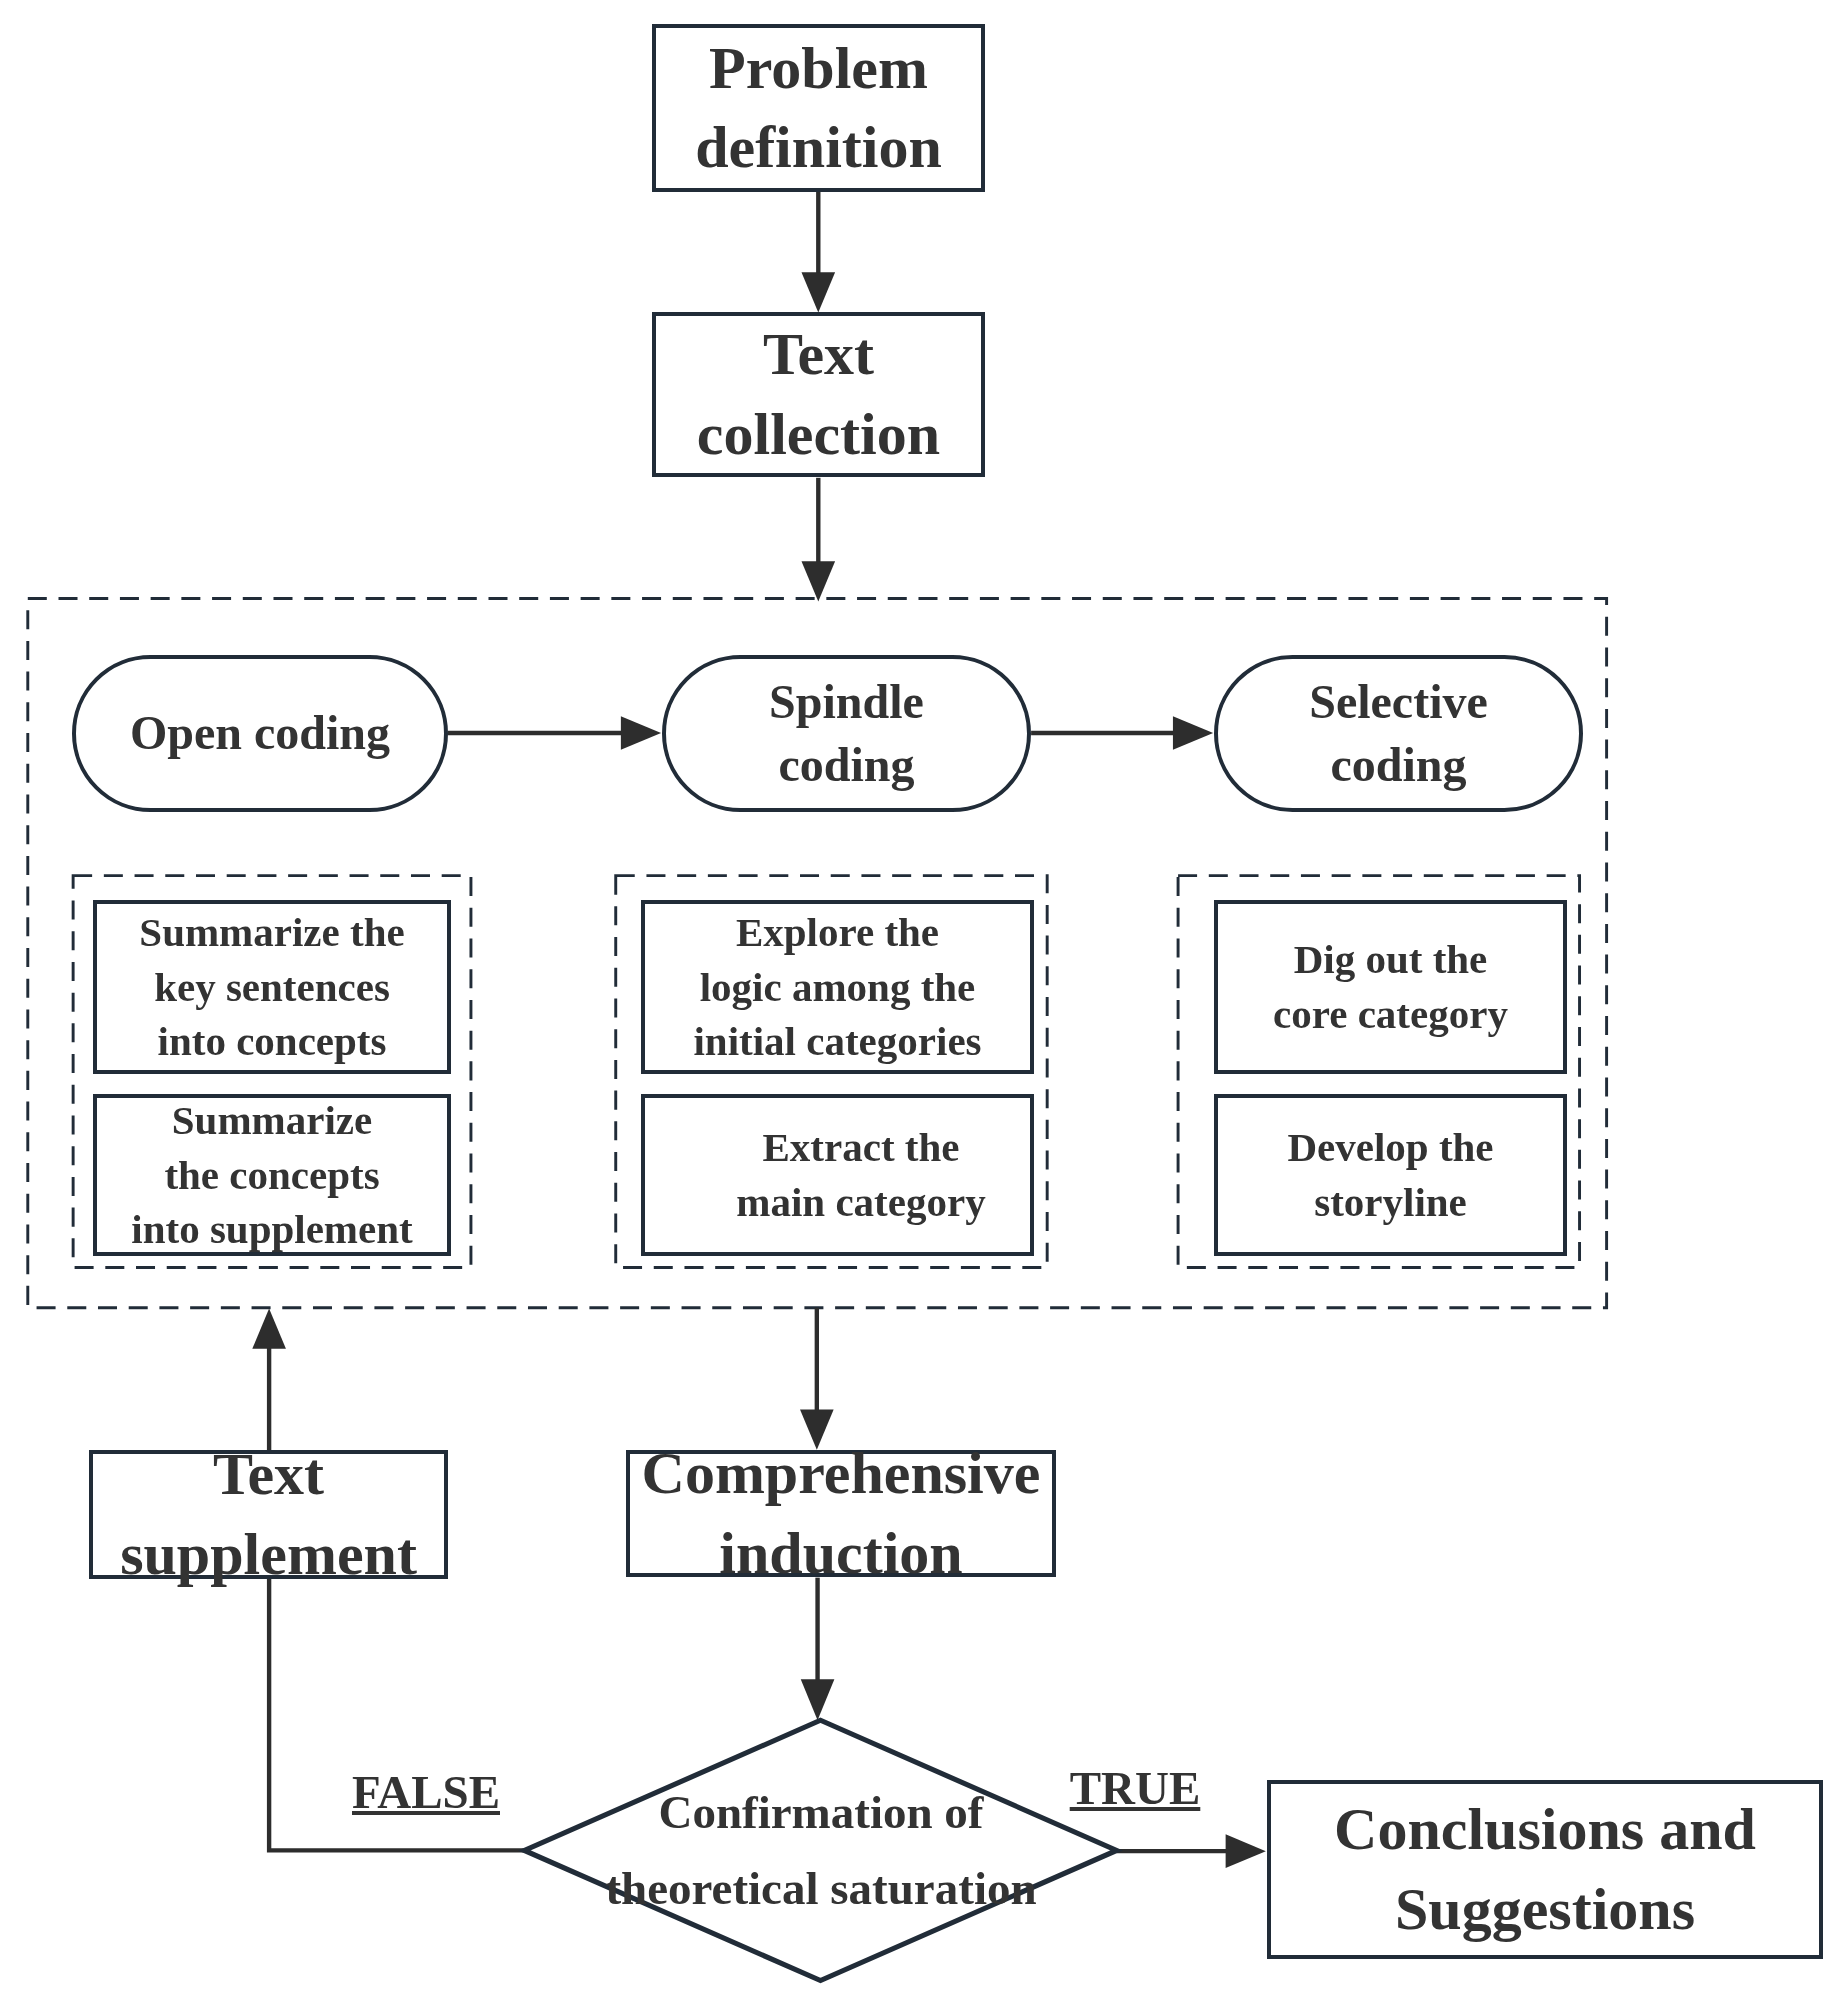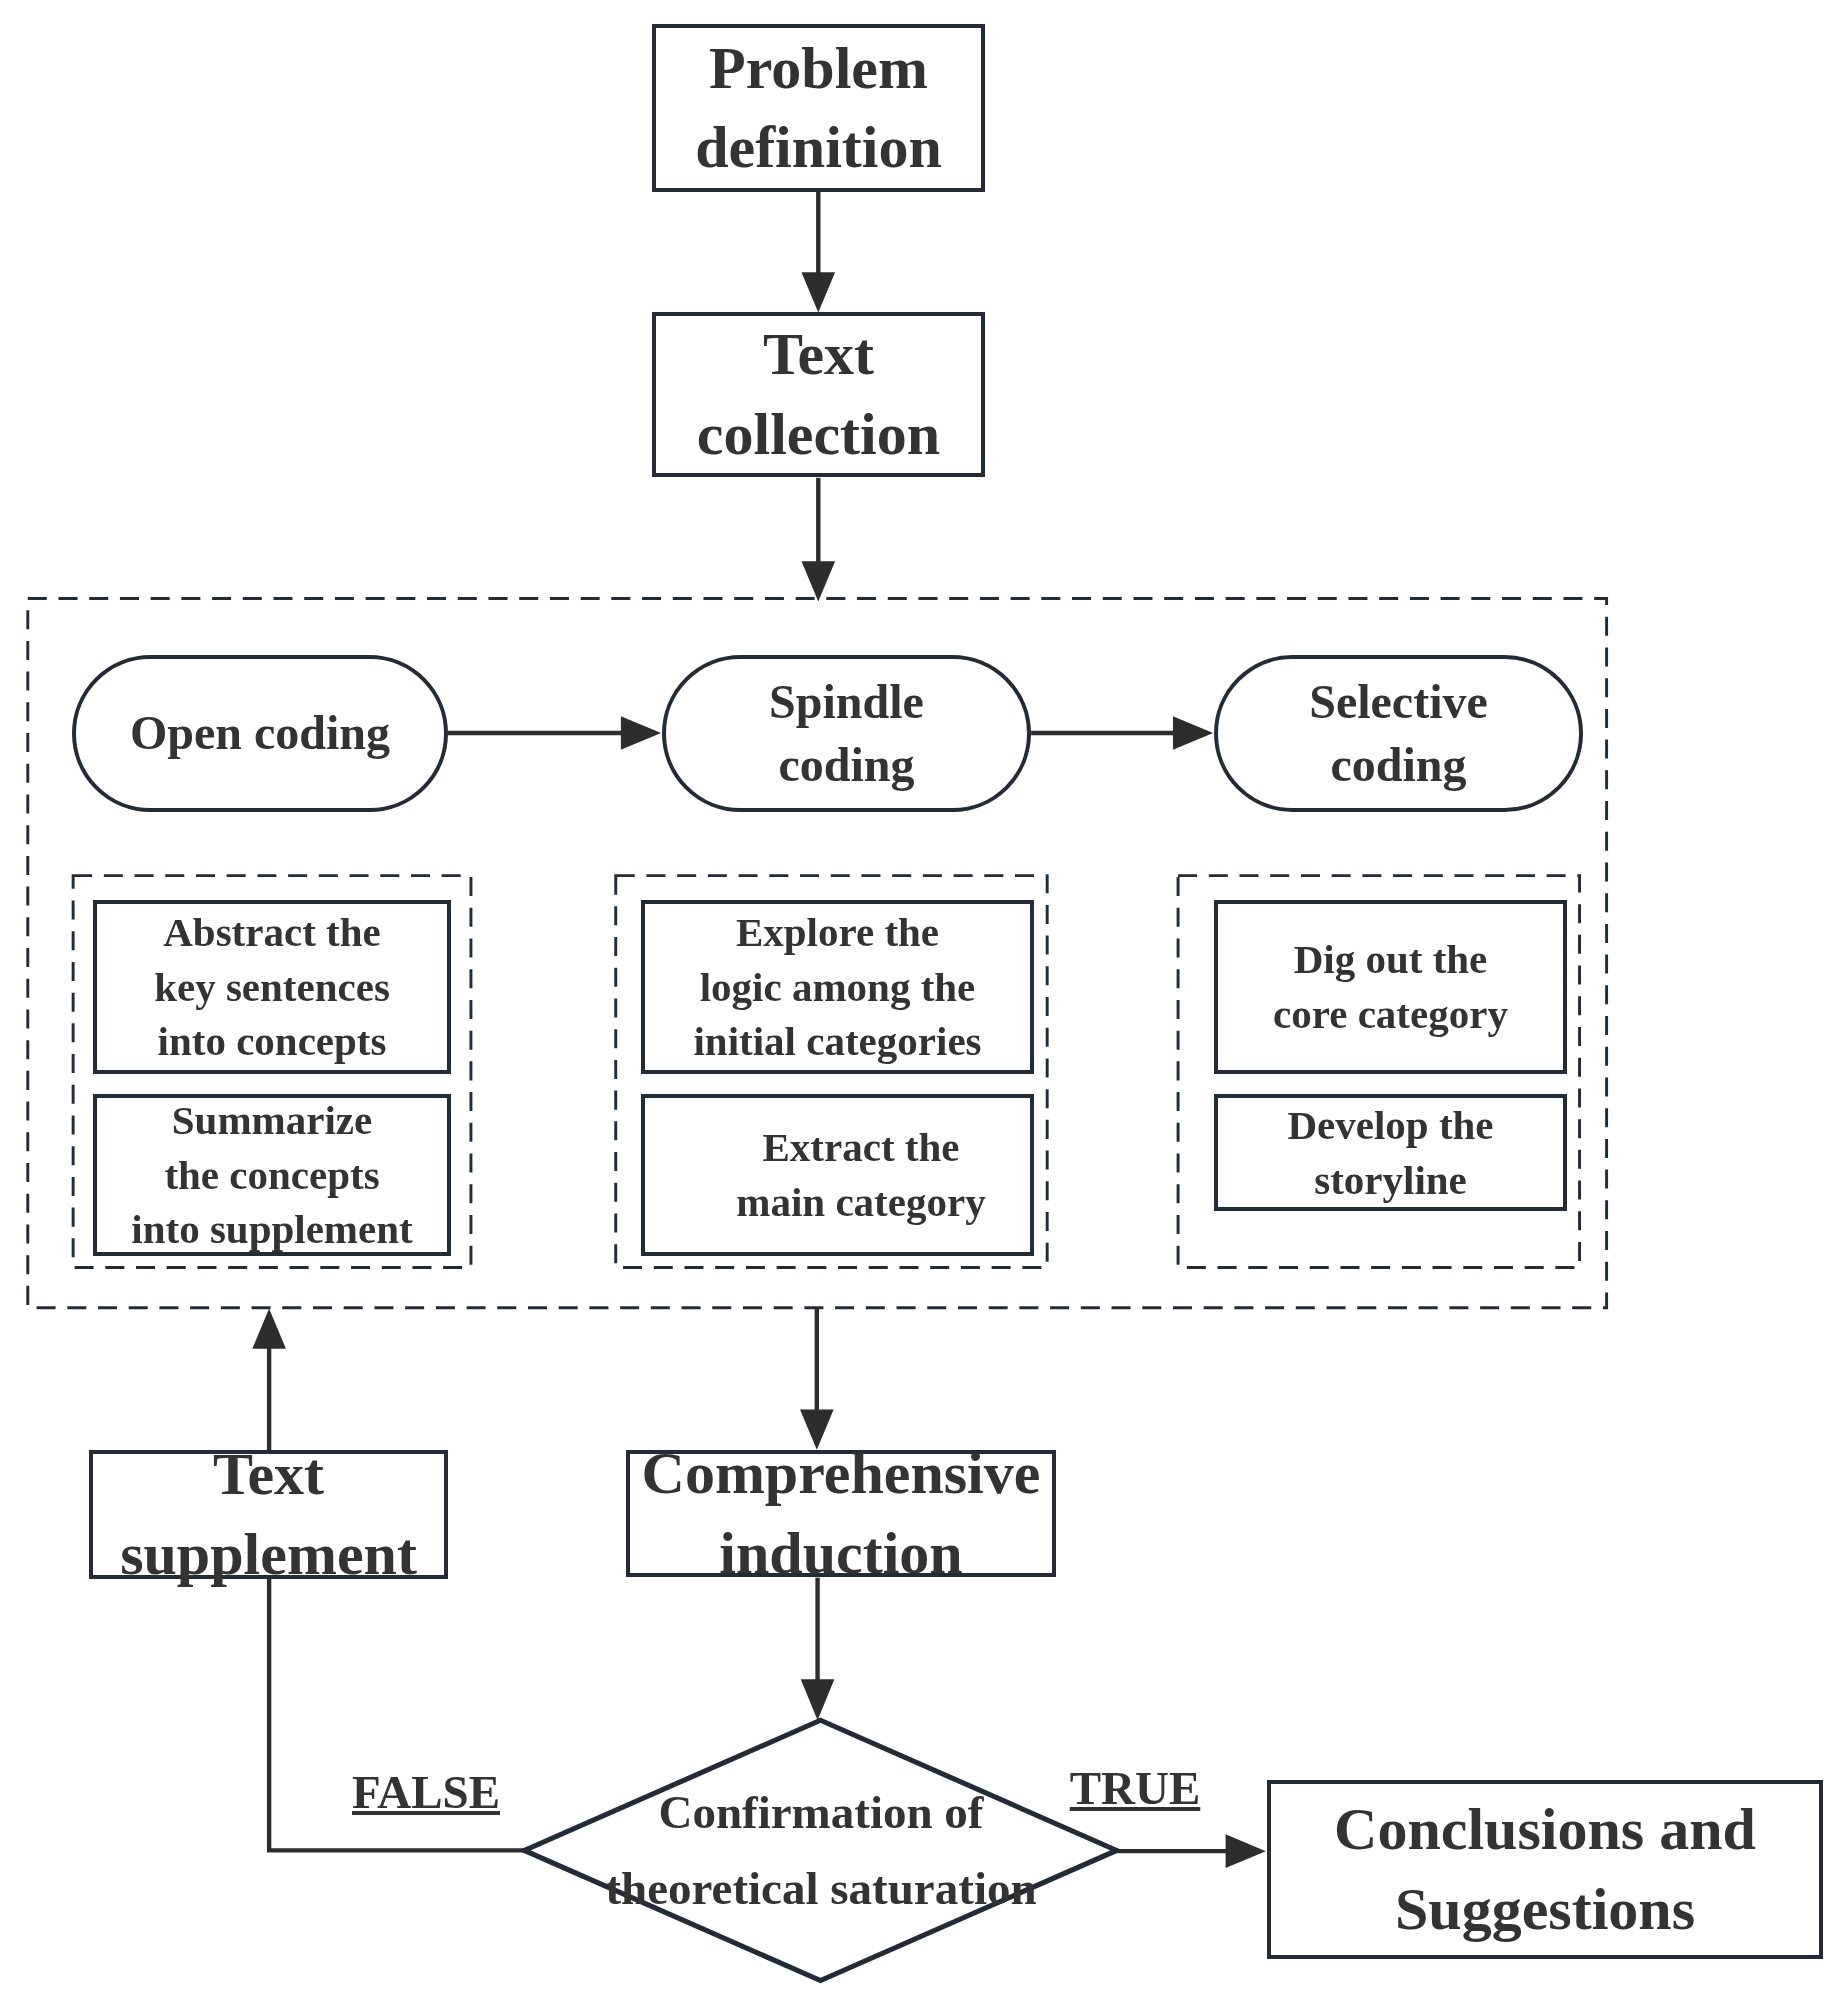--- a/index.html
+++ b/index.html
@@ -100,39 +100,39 @@
 collection</div>
 
   <div class="box rounded" style="left:72px;top:655px;width:376px;height:157px;">Open coding</div>
 
   <div class="box rounded" style="left:662px;top:655px;width:369px;height:157px;">Spindle
 coding</div>
 
   <div class="box rounded" style="left:1214px;top:655px;width:369px;height:157px;">Selective
 coding</div>
 
-  <div class="box inner" style="left:93px;top:900px;width:358px;height:174px;">Abstract the
+  <div class="box inner" style="left:93px;top:900px;width:358px;height:174px;">Summarize the
 key sentences
 into concepts</div>
 
   <div class="box inner" style="left:93px;top:1094px;width:358px;height:162px;">Summarize
 the concepts
 into supplement</div>
 
   <div class="box inner" style="left:641px;top:900px;width:393px;height:174px;">Explore the
 logic among the
 initial categories</div>
 
   <div class="box inner" style="left:641px;top:1094px;width:393px;height:162px;padding-left:47px;">Extract the
 main category</div>
 
   <div class="box inner" style="left:1214px;top:900px;width:353px;height:174px;">Dig out the
 core category</div>
 
-  <div class="box inner" style="left:1214px;top:1094px;width:353px;height:117px;">Develop the
+  <div class="box inner" style="left:1214px;top:1094px;width:353px;height:162px;">Develop the
 storyline</div>
 
   <div class="box main" style="left:89px;top:1450px;width:359px;height:129px;">Text
 supplement</div>
 
   <div class="box main" style="left:602px;top:1450px;width:430px;height:127px;margin-left:24px;">Comprehensive
 induction</div>
 
   <div class="box main" style="left:1267px;top:1780px;width:556px;height:179px;">Conclusions and
 Suggestions</div>

